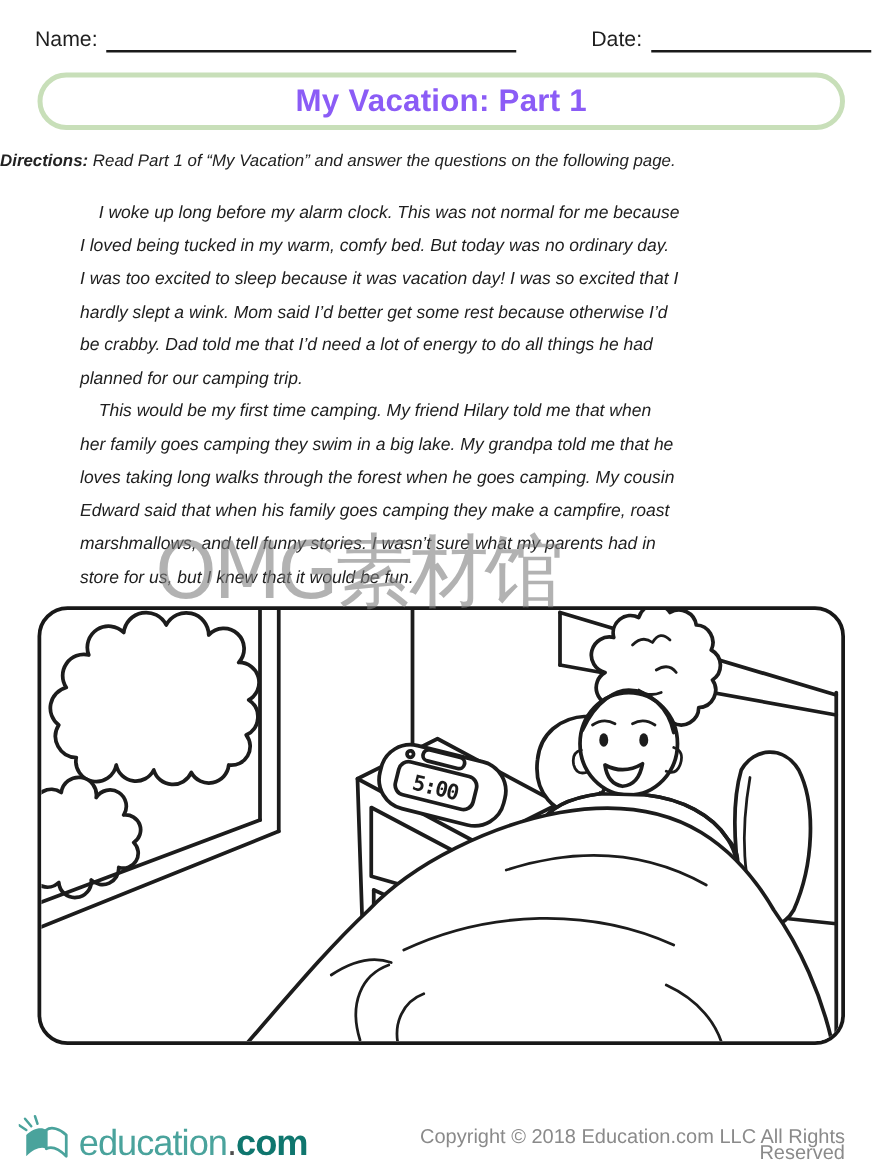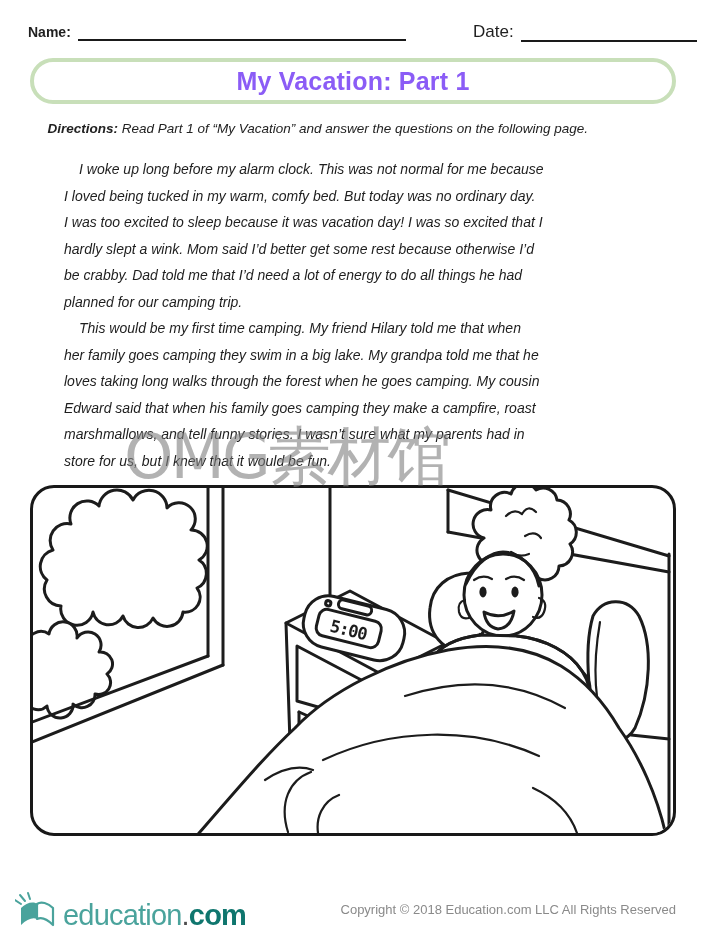--- a/index.html
+++ b/index.html
@@ -1,32 +1,32 @@
 <!DOCTYPE html>
 <html><head>
 <meta charset="utf-8">
 <style>
   html,body{margin:0;padding:0;background:#ffffff;}
   .page{position:relative;width:706px;height:939px;background:#fff;overflow:hidden;
         font-family:"Liberation Sans",sans-serif;color:#1f1f1f;}
 
   
-  .name-row{position:absolute;left:28px;top:22px;display:flex;align-items:center;font-size:14px;font-weight:bold;}
+  .name-row{position:absolute;left:28px;top:22px;display:flex;align-items:flex-end;font-size:17px;}
   .date-row{position:absolute;left:450px;top:22px;display:flex;align-items:flex-end;font-size:17px;margin-left:23px;}
   .rule{display:inline-block;border-bottom:2px solid #1a1a1a;height:17px;margin-left:7px;}
   .rule.name{width:328px;}
   .rule.date{width:176px;}
 
   
   .title-box{position:absolute;left:30px;top:58px;width:646px;height:46px;box-sizing:border-box;
              border:4.5px solid #c8dfb9;border-radius:24px;display:flex;align-items:center;justify-content:center;}
   .title-box .t{font-size:25px;font-weight:bold;color:#8b5cf6;letter-spacing:.2px;}
 
   
-  .directions{position:absolute;left:0;top:121px;width:588px;text-align:right;
+  .directions{position:absolute;left:0;top:121px;width:588px;text-align:left;
               font-size:13.5px;font-style:italic;color:#222;}
   .directions .lbl{font-weight:bold;}
 
   
   .story{position:absolute;left:64px;top:156px;width:642px;font-size:14px;line-height:26.5px;color:#1e1e1e;font-style:italic;}
   .story p{margin:0;white-space:pre-line;text-indent:15px;}
 
   
   .watermark{position:absolute;left:124px;top:380px;z-index:9;font-size:63px;line-height:1;
              color:#808080;opacity:.6;letter-spacing:-3px;white-space:nowrap;pointer-events:none;
@@ -39,21 +39,21 @@
   .artw{stroke:#1c1c1c;fill:#ffffff;stroke-width:3;stroke-linecap:round;stroke-linejoin:round;}
   .thin{stroke:#1c1c1c;fill:none;stroke-width:2.2;stroke-linecap:round;stroke-linejoin:round;}
 
   
   .footer-logo{position:absolute;left:15px;top:891px;display:flex;align-items:flex-end;}
   .logo-text{font-size:29px;letter-spacing:-.8px;line-height:40px;}
   .logo-text .name{color:#4aa39c;margin-top:16px;}
   .logo-text .dot{color:#4d4d4d;}
   .logo-text .tld{color:#0f766e;font-weight:bold;}
   .footer-copy{position:absolute;left:336px;top:903px;width:340px;text-align:right;
-               font-size:13px;line-height:13px;color:#8a8a8a;}
+               font-size:16px;line-height:13px;color:#8a8a8a;}
 </style>
 </head>
 <body>
 
 <div class="page">
 
   <div class="name-row">
     <span>Name:</span>
     <span class="rule name"></span>
   </div>

